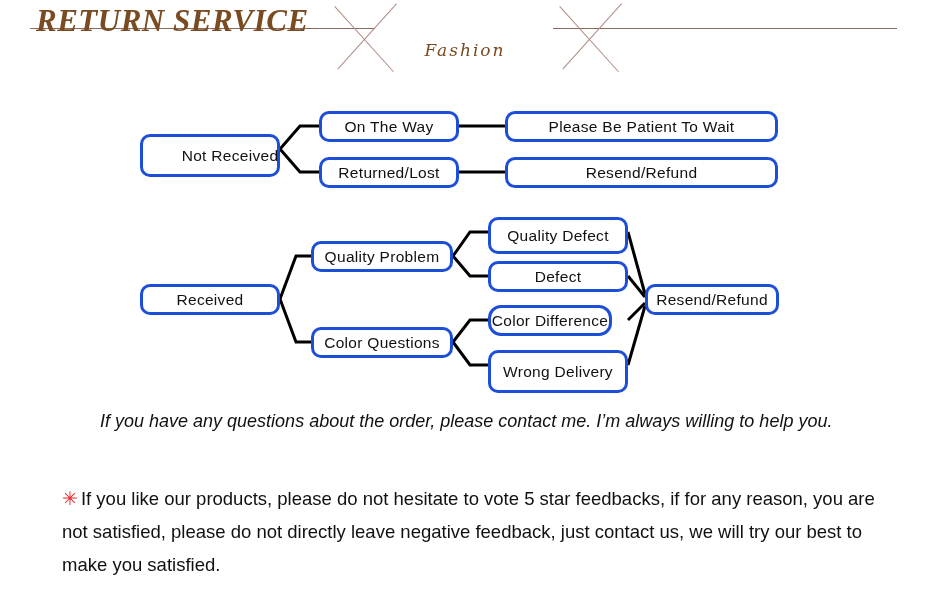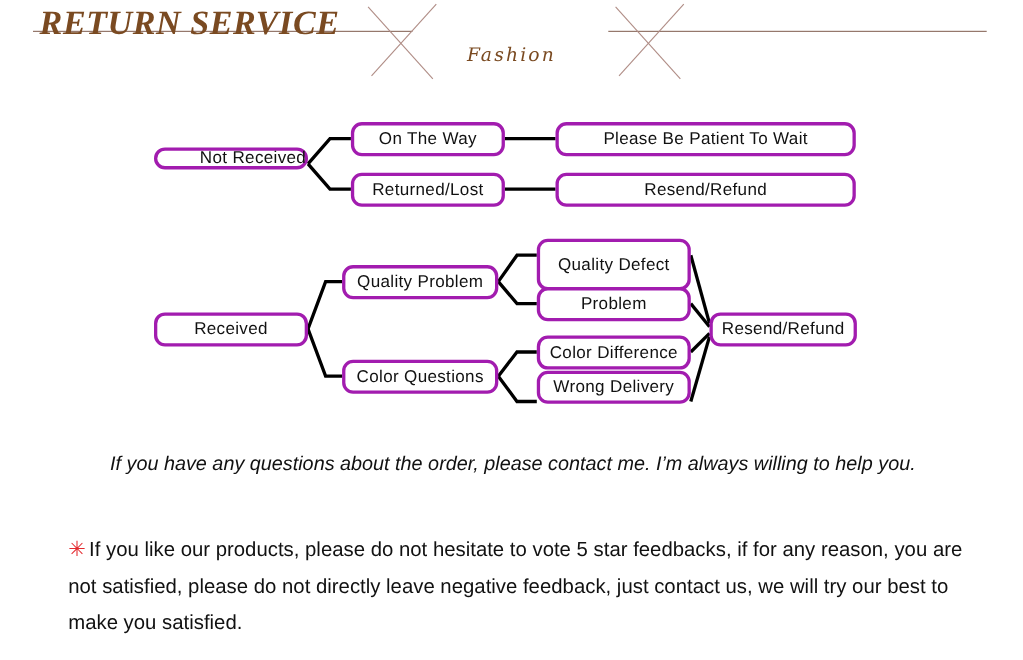--- a/index.html
+++ b/index.html
@@ -77,21 +77,21 @@
     width: 930px; height: 300px;
   }
   #flow-lines {
     position: absolute;
     left: 0; top: 0;
     width: 930px; height: 300px;
   }
   .node {
     position: absolute;
     box-sizing: border-box;
-    border: 3px solid #a21caf;
+    border: 3px solid #1d4ed8;
     border-radius: 10px;
     background: #ffffff;
     display: flex;
     align-items: center;
     justify-content: center;
     font-family: "Liberation Sans", sans-serif;
     font-size: 15.5px;
     color: #111111;
     white-space: nowrap;
     letter-spacing: 0.3px;
@@ -151,32 +151,32 @@
       <path d="M453,161 L470,137 L488,137" stroke="#000000" stroke-width="3" fill="none" stroke-linecap="butt" stroke-linejoin="miter"></path>
       <path d="M453,161 L470,181 L488,181" stroke="#000000" stroke-width="3" fill="none" stroke-linecap="butt" stroke-linejoin="miter"></path>
       <path d="M453,247 L470,225 L488,225" stroke="#000000" stroke-width="3" fill="none" stroke-linecap="butt" stroke-linejoin="miter"></path>
       <path d="M453,247 L470,270 L488,270" stroke="#000000" stroke-width="3" fill="none" stroke-linecap="butt" stroke-linejoin="miter"></path>
       <path d="M628,137 L645,199" stroke="#000000" stroke-width="3" fill="none" stroke-linecap="butt" stroke-linejoin="miter"></path>
       <path d="M628,181 L645,202" stroke="#000000" stroke-width="3" fill="none" stroke-linecap="butt" stroke-linejoin="miter"></path>
       <path d="M628,225 L645,208" stroke="#000000" stroke-width="3" fill="none" stroke-linecap="butt" stroke-linejoin="miter"></path>
       <path d="M628,270 L645,211" stroke="#000000" stroke-width="3" fill="none" stroke-linecap="butt" stroke-linejoin="miter"></path>
     </svg>
   <div id="flow-nodes">
-      <div class="node" style="left: 140px; top: 39px; width: 140px; height: 20px; padding-left: 40px;">Not Received</div>
+      <div class="node" style="left: 140px; top: 39px; width: 140px; height: 43px; padding-left: 40px;">Not Received</div>
       <div class="node" style="left: 319px; top: 16px; width: 140px; height: 31px;">On The Way</div>
       <div class="node" style="left: 319px; top: 62px; width: 140px; height: 31px;">Returned/Lost</div>
       <div class="node" style="left: 505px; top: 16px; width: 273px; height: 31px;">Please Be Patient To Wait</div>
       <div class="node" style="left: 505px; top: 62px; width: 273px; height: 31px;">Resend/Refund</div>
       <div class="node" style="left: 140px; top: 189px; width: 140px; height: 31px;">Received</div>
       <div class="node" style="left: 311px; top: 146px; width: 142px; height: 31px;">Quality Problem</div>
       <div class="node" style="left: 311px; top: 232px; width: 142px; height: 31px;">Color Questions</div>
-      <div class="node" style="left: 488px; top: 122px; width: 140px; height: 47px;">Quality Defect</div>
-      <div class="node" style="left: 488px; top: 166px; width: 140px; height: 31px;">Problem</div>
-      <div class="node" style="left: 488px; top: 210px; width: 140px; height: 31px;">Color Difference</div>
-      <div class="node" style="left: 488px; top: 242px; width: 140px; height: 30px;">Wrong Delivery</div>
+      <div class="node" style="left: 488px; top: 122px; width: 140px; height: 37px;">Quality Defect</div>
+      <div class="node" style="left: 488px; top: 166px; width: 140px; height: 31px;">Defect</div>
+      <div class="node" style="left: 488px; top: 210px; width: 124px; height: 31px; border-radius: 13px;">Color Difference</div>
+      <div class="node" style="left: 488px; top: 255px; width: 140px; height: 43px;">Wrong Delivery</div>
       <div class="node" style="left: 645px; top: 189px; width: 134px; height: 31px;">Resend/Refund</div>
     </div>
 </div>
 
 <div id="note-italic">If you have any questions about the order, please contact me. I’m always willing to help you.</div>
 
 <div id="note-feedback">
   <span id="asterisk">✳</span><span>If you like our products, please do not hesitate to vote 5 star feedbacks, if for any reason, you are not satisfied, please do not directly leave negative feedback, just contact us, we will try our best to make you satisfied.</span>
 </div>
 

